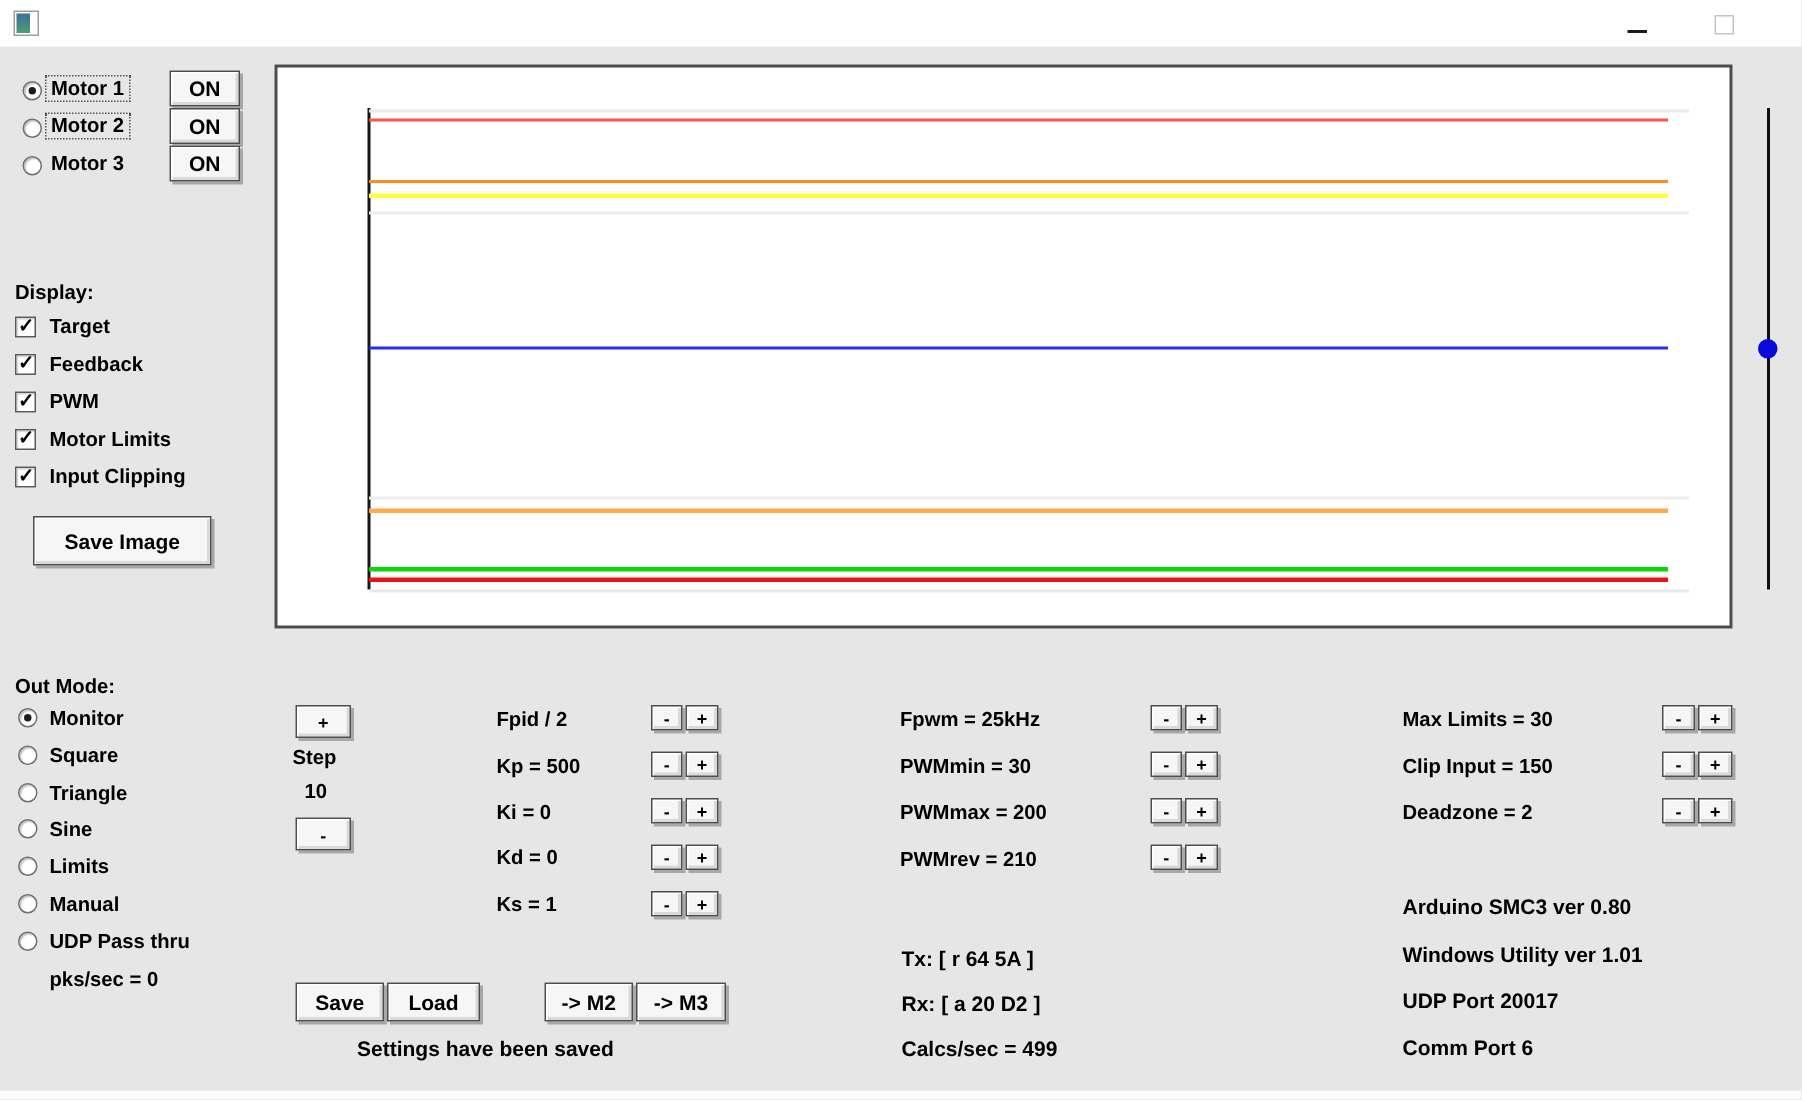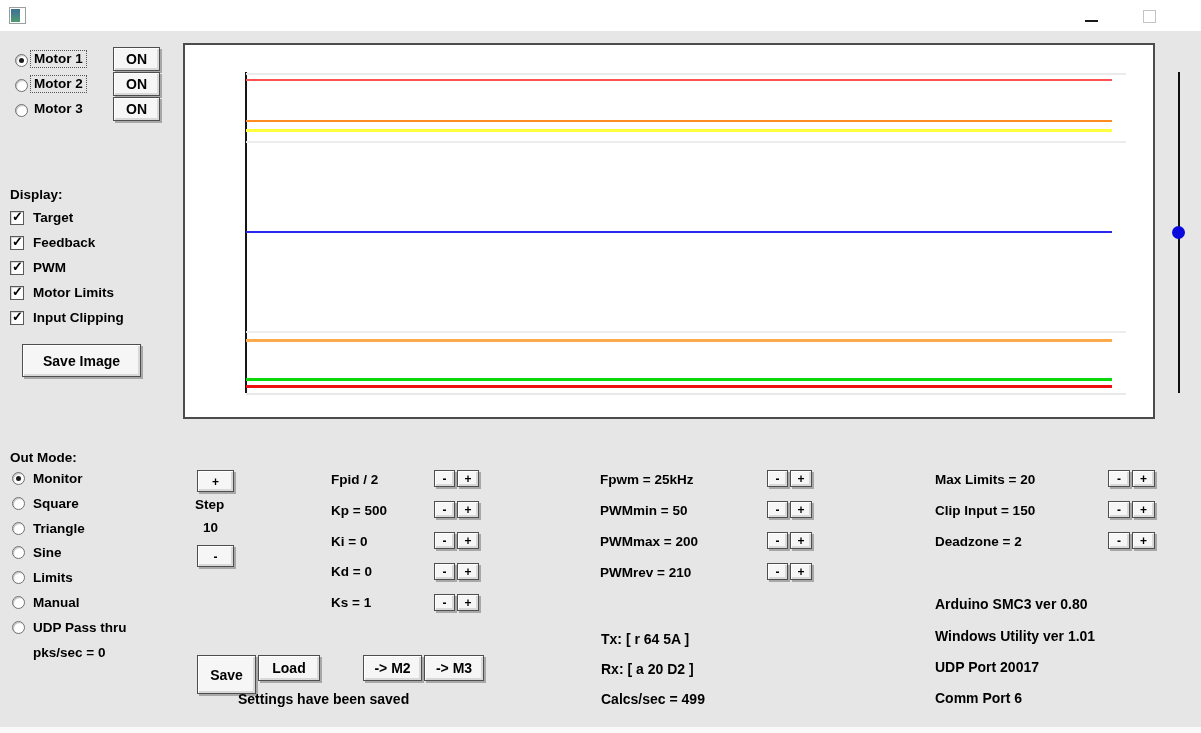--- a/index.html
+++ b/index.html
@@ -165,45 +165,45 @@
 <button class="btn small" style="left:457px;top:563px;width:22px;height:17px">+</button>
 
 <div class="lbl" style="left:331px;top:595px">Ks = 1</div>
 <button class="btn small" style="left:434px;top:594px;width:21px;height:17px">-</button>
 <button class="btn small" style="left:457px;top:594px;width:22px;height:17px">+</button>
 
 <div class="lbl" style="left:600px;top:472px">Fpwm = 25kHz</div>
 <button class="btn small" style="left:767px;top:470px;width:21px;height:17px">-</button>
 <button class="btn small" style="left:790px;top:470px;width:22px;height:17px">+</button>
 
-<div class="lbl" style="left:600px;top:503px">PWMmin = 50</div>
+<div class="lbl" style="left:600px;top:503px">PWMmin = 30</div>
 <button class="btn small" style="left:767px;top:501px;width:21px;height:17px">-</button>
 <button class="btn small" style="left:790px;top:501px;width:22px;height:17px">+</button>
 
 <div class="lbl" style="left:600px;top:534px">PWMmax = 200</div>
 <button class="btn small" style="left:767px;top:532px;width:21px;height:17px">-</button>
 <button class="btn small" style="left:790px;top:532px;width:22px;height:17px">+</button>
 
 <div class="lbl" style="left:600px;top:565px">PWMrev = 210</div>
 <button class="btn small" style="left:767px;top:563px;width:21px;height:17px">-</button>
 <button class="btn small" style="left:790px;top:563px;width:22px;height:17px">+</button>
 
-<div class="lbl" style="left:935px;top:472px">Max Limits = 20</div>
+<div class="lbl" style="left:935px;top:472px">Max Limits = 30</div>
 <button class="btn small" style="left:1108px;top:470px;width:22px;height:17px">-</button>
 <button class="btn small" style="left:1132px;top:470px;width:23px;height:17px">+</button>
 
 <div class="lbl" style="left:935px;top:503px">Clip Input = 150</div>
 <button class="btn small" style="left:1108px;top:501px;width:22px;height:17px">-</button>
 <button class="btn small" style="left:1132px;top:501px;width:23px;height:17px">+</button>
 
 <div class="lbl" style="left:935px;top:534px">Deadzone = 2</div>
 <button class="btn small" style="left:1108px;top:532px;width:22px;height:17px">-</button>
 <button class="btn small" style="left:1132px;top:532px;width:23px;height:17px">+</button>
 
-<button class="btn" style="left:197px;top:655px;width:59px;height:39px">Save</button>
+<button class="btn" style="left:197px;top:655px;width:59px;height:26px">Save</button>
 <button class="btn" style="left:258px;top:655px;width:62px;height:26px">Load</button>
 <button class="btn" style="left:363px;top:655px;width:59px;height:26px">-&gt; M2</button>
 <button class="btn" style="left:424px;top:655px;width:60px;height:26px">-&gt; M3</button>
 <div class="info-txt" style="left:238px;top:691px">Settings have been saved</div>
 
 <div class="info-txt" style="left:601px;top:631px">Tx: [ r 64 5A ]</div>
 <div class="info-txt" style="left:601px;top:661px">Rx: [ a 20 D2 ]</div>
 <div class="info-txt" style="left:601px;top:691px">Calcs/sec = 499</div>
 
 <div class="info-txt" style="left:935px;top:596px">Arduino SMC3 ver 0.80</div>

